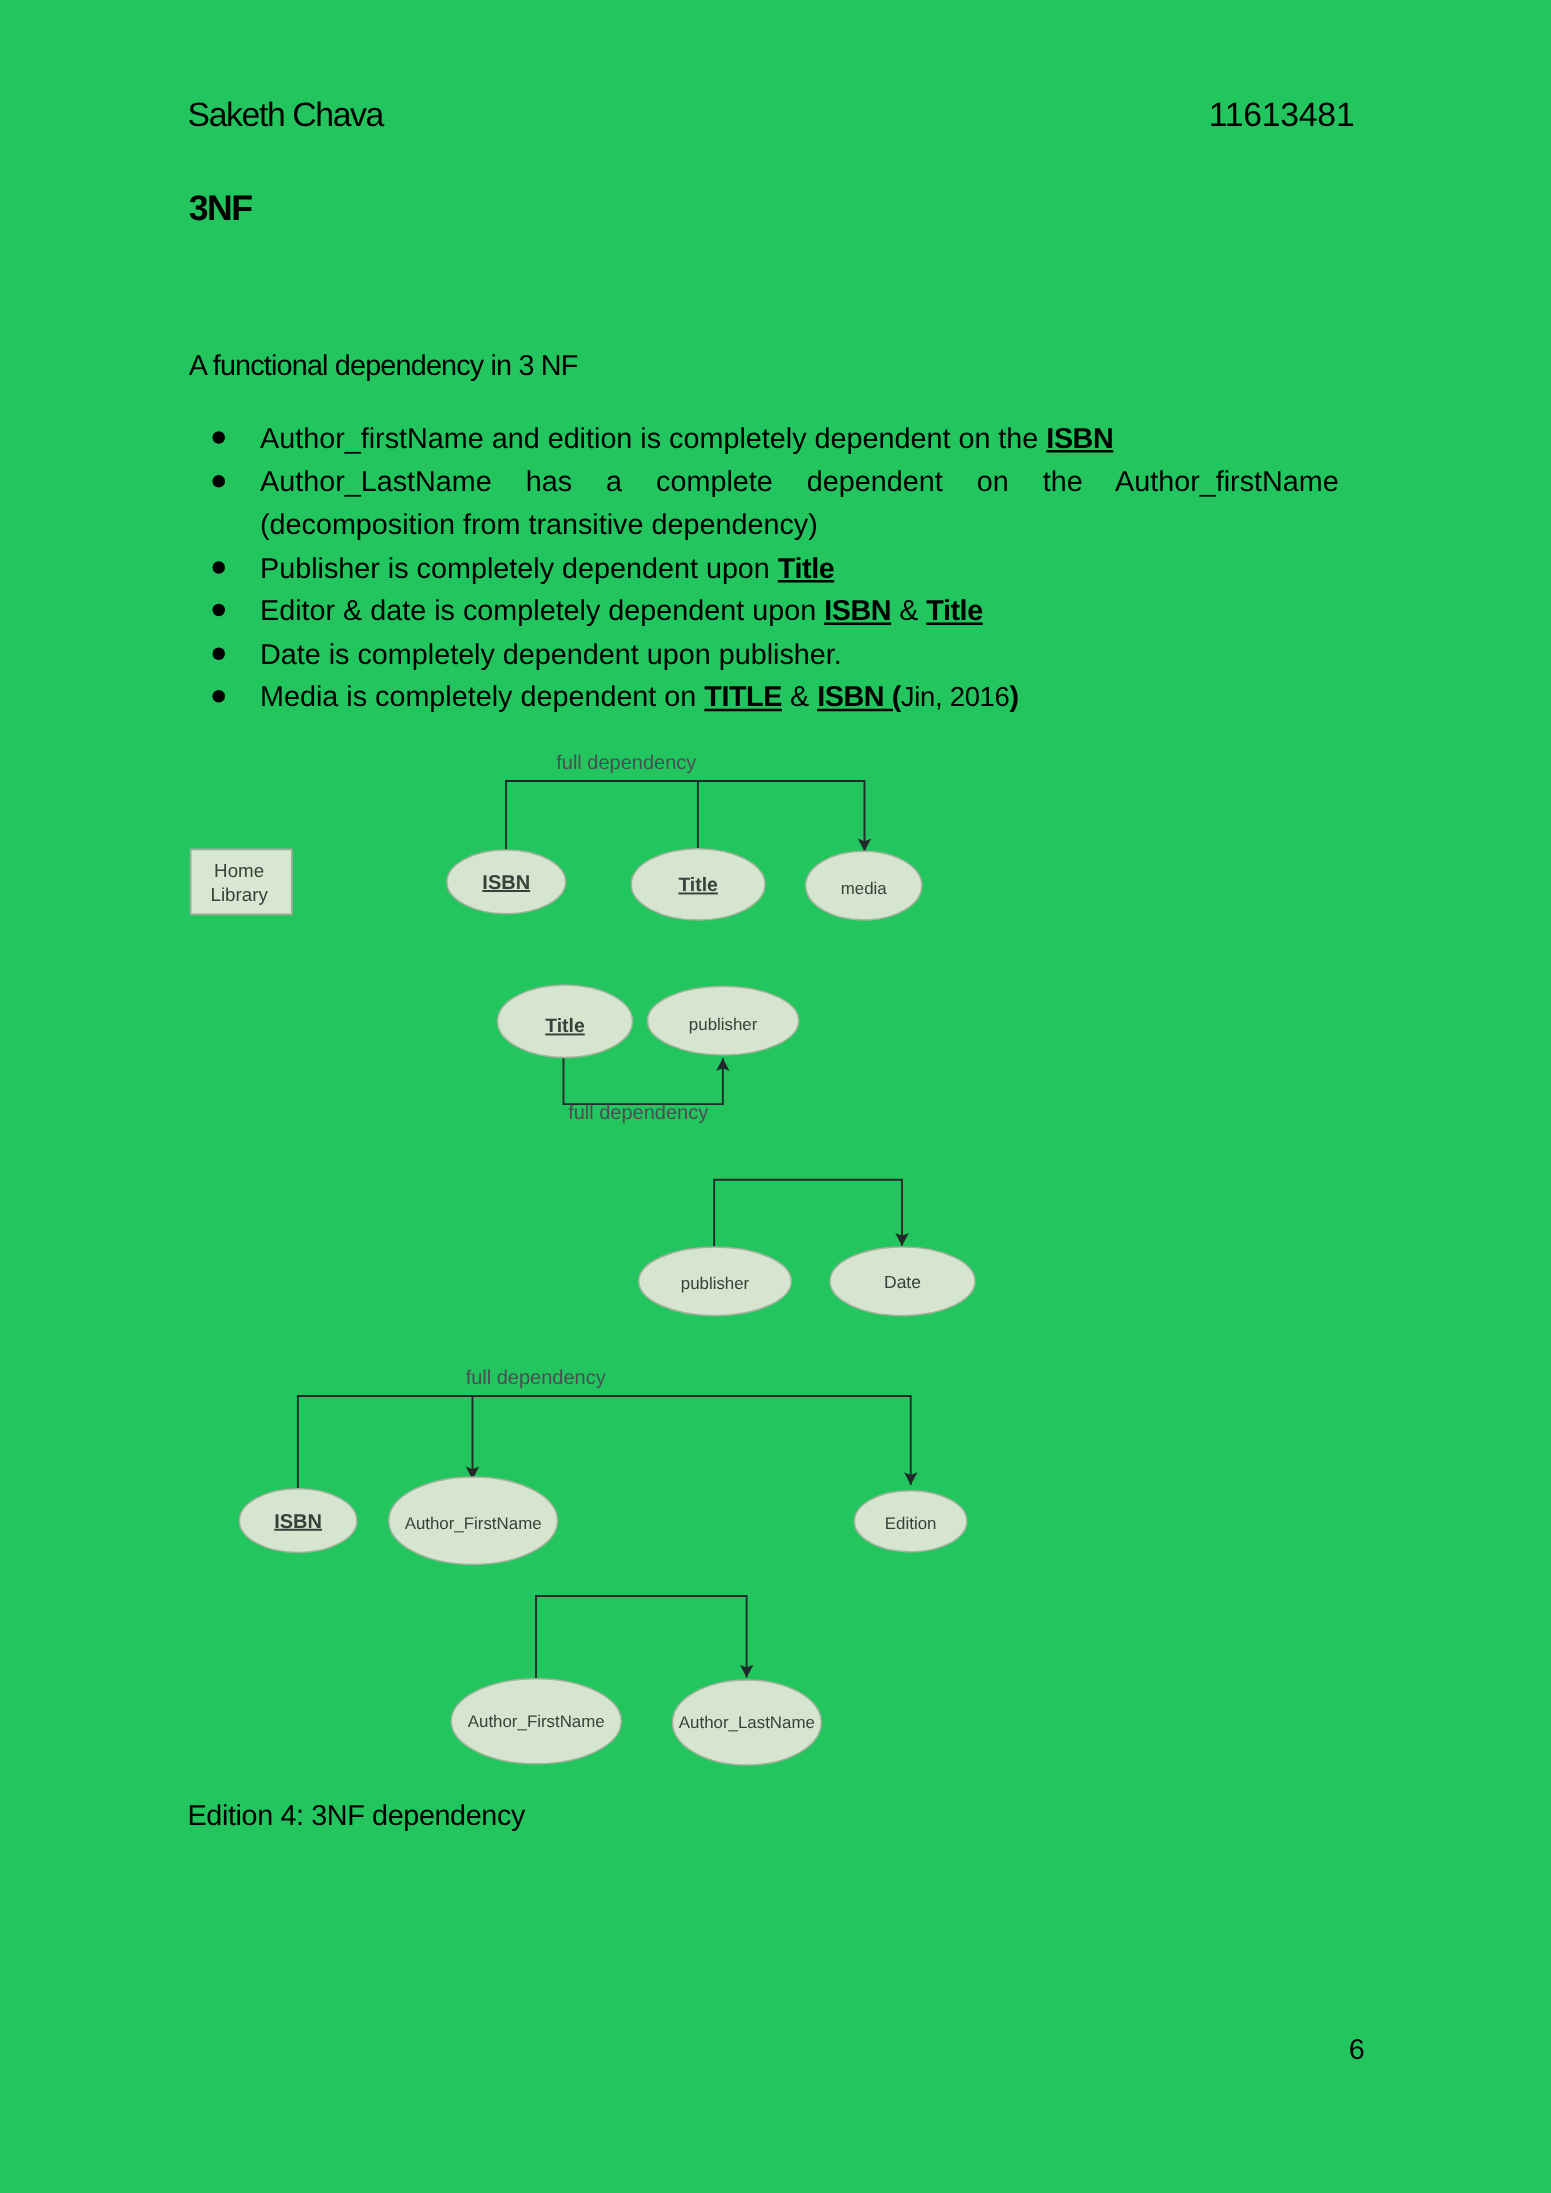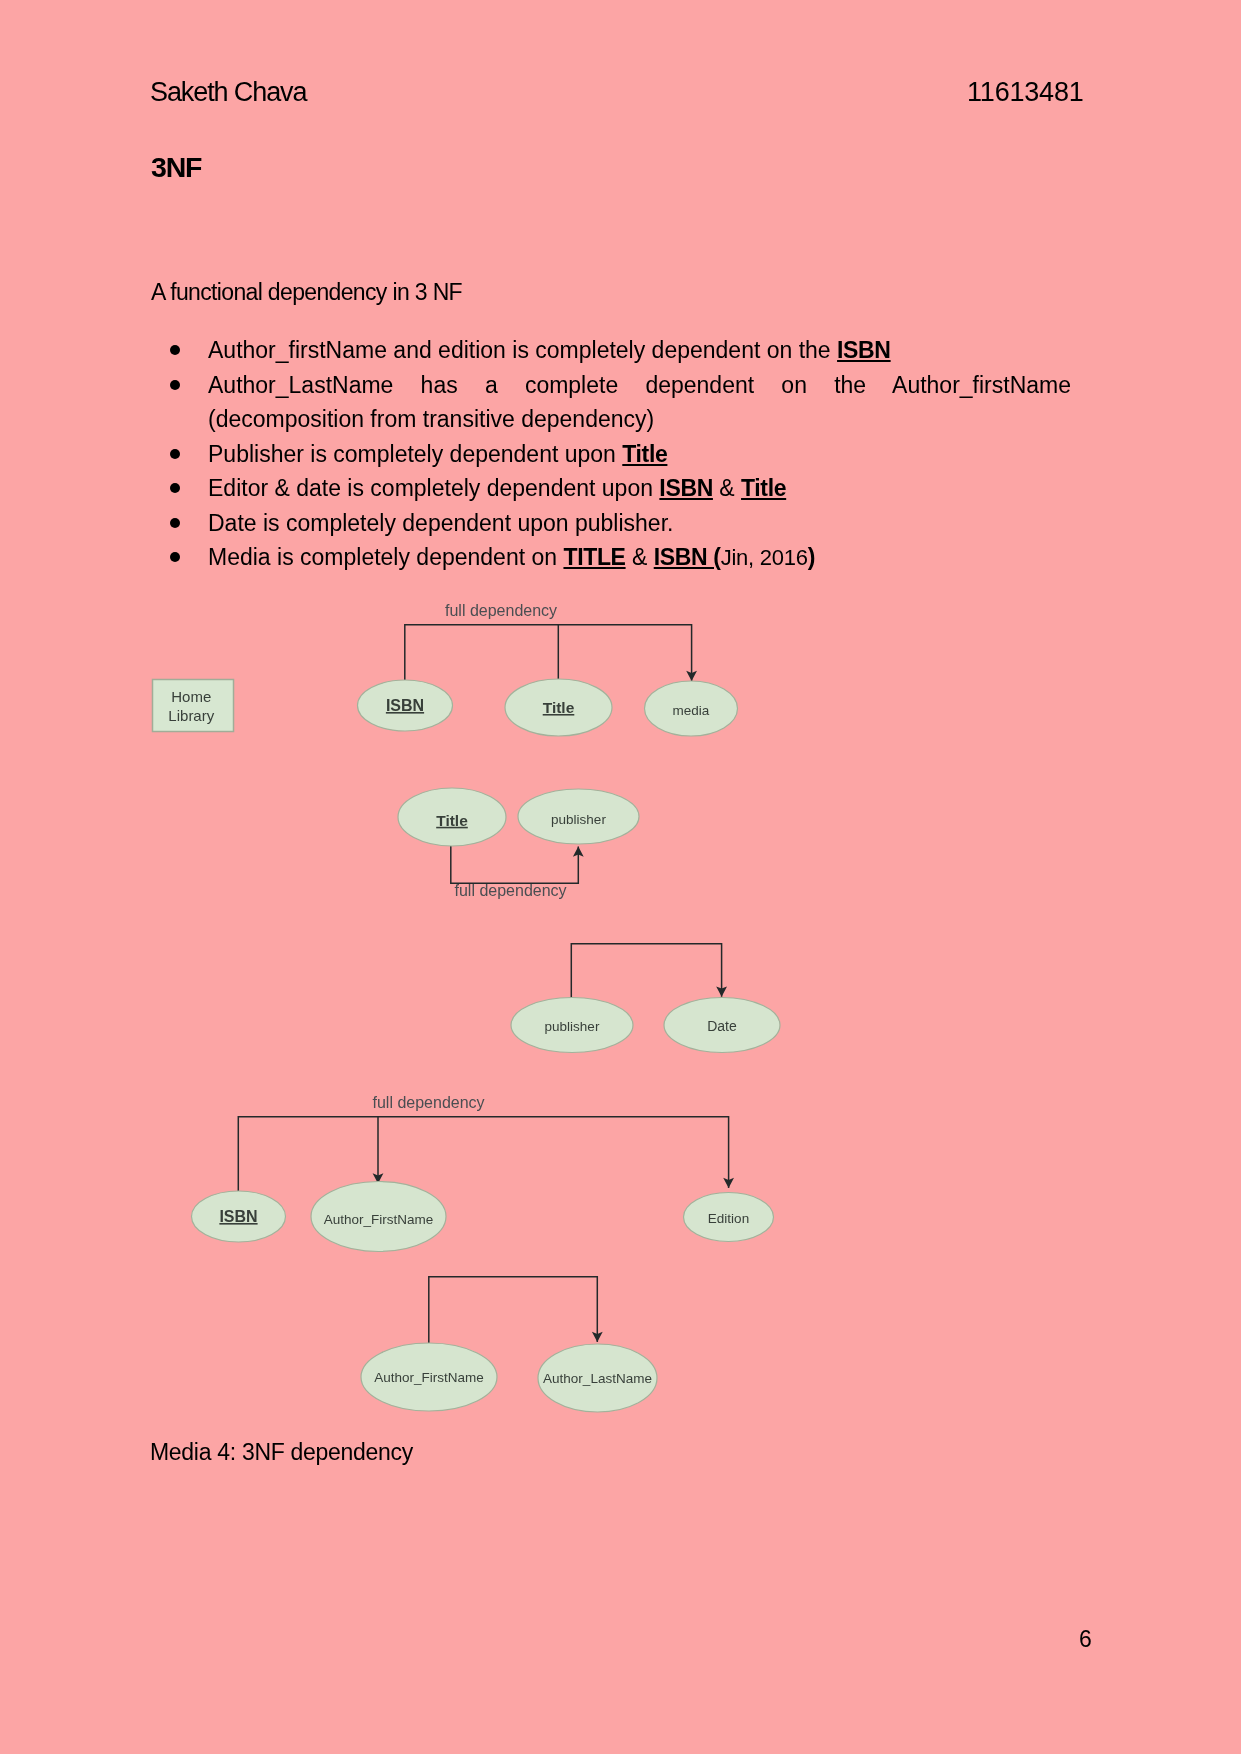--- a/index.html
+++ b/index.html
@@ -3,21 +3,21 @@
 <meta charset="utf-8">
 <title>3NF</title>
 <style>
   html,body{margin:0;padding:0;}
   body{
     width:1241px;height:1754px;background:#ffffff;overflow:hidden;
     font-family:"Liberation Sans",sans-serif;color:#000000;
     -webkit-font-smoothing:antialiased;
   }
   svg text{-webkit-font-smoothing:antialiased;}
-  .page{position:relative;width:1241px;height:1754px;background:#fca5a5;}
+  .page{position:relative;width:1241px;height:1754px;background:#22c55e;}
   .abs,ul.bullets,svg{will-change:transform;}
   .abs{position:absolute;}
 
   
   #hdr-name{left:150px;top:77px;font-size:27px;line-height:31px;letter-spacing:-1.1px;}
   #hdr-id{left:967px;top:77px;font-size:27px;line-height:31px;letter-spacing:-0.2px;}
 
   
   #h-3nf{left:151px;top:150.5px;font-family:Liberation Sans, sans-serif;font-weight:bold;
          font-size:28.5px;line-height:32px;letter-spacing:-1.2px;}
@@ -133,15 +133,15 @@
           <text x="597.5" y="1382.5" text-anchor="middle" font-family="&quot;Liberation Sans&quot;,sans-serif" font-size="13.5" fill="#38403a" font-weight="normal">Author_LastName</text>
         </g>
       </g>
       <g>
         <text x="445" y="604.5" font-family="&quot;Liberation Sans&quot;,sans-serif" font-size="16" fill="#4a4e52" dominant-baseline="hanging">full dependency</text>
         <text x="454.5" y="885" font-family="&quot;Liberation Sans&quot;,sans-serif" font-size="16" fill="#4a4e52" dominant-baseline="hanging">full dependency</text>
         <text x="372.5" y="1097" font-family="&quot;Liberation Sans&quot;,sans-serif" font-size="16" fill="#4a4e52" dominant-baseline="hanging">full dependency</text>
       </g>
     </svg>
 
-  <div class="abs" id="fig-cap">Media 4: 3NF dependency</div>
+  <div class="abs" id="fig-cap">Edition 4: 3NF dependency</div>
   <div class="abs" id="pageno">6</div>
 </div>
 
 </body></html>

